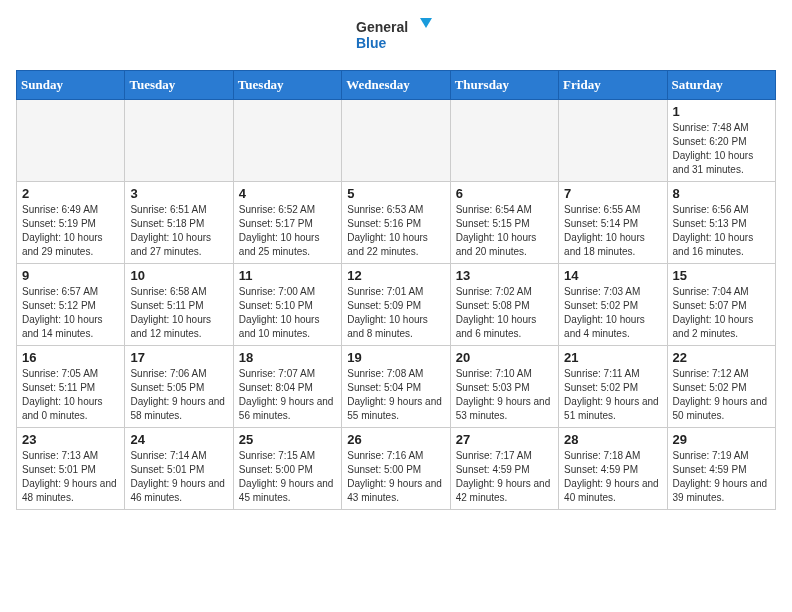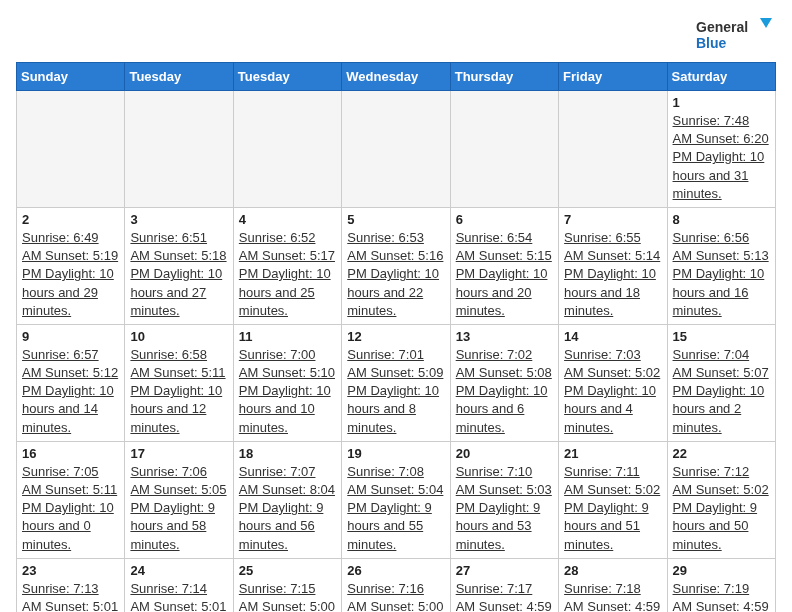--- a/index.html
+++ b/index.html
@@ -5,23 +5,23 @@
     * { box-sizing: border-box; margin: 0; padding: 0; }
     body {
       font-family: Arial, sans-serif;
       background: #fff;
       width: 792px;
       min-height: 612px;
       padding: 16px;
     }
     .header-area {
       display: flex;
-      justify-content: flex-end;
+      justify-content: center;
       align-items: flex-start;
-      margin-bottom: 10px;
+      margin-bottom: 18px;
     }
     .logo {
       display: flex;
       align-items: center;
       gap: 4px;
     }
     .title-area {
       text-align: right;
     }
     .month-title {
@@ -39,20 +39,21 @@
       border: 1px solid #ccc;
     }
     .calendar th {
       background: #2a7bd2;
       color: #fff;
       font-size: 13px;
       font-weight: bold;
       padding: 6px 4px;
       text-align: left;
       border: 1px solid #1a60b0;
+      font-family: Liberation Serif, serif;
     }
     .calendar td {
       border: 1px solid #ccc;
       vertical-align: top;
       padding: 4px 5px;
       font-size: 10.5px;
       color: #222;
       width: calc(100% / 7);
       min-height: 70px;
       background: #fff;
@@ -61,24 +62,23 @@
       background: #f5f5f5;
     }
     .day-number {
       font-size: 13px;
       font-weight: bold;
       color: #222;
       display: block;
       margin-bottom: 2px;
     }
     .day-info {
-      font-size: 13px;
+      font-size: 10px;
       color: #333;
       line-height: 1.4;
-      text-decoration: underline;
     }
   </style>
 </head>
 <body>
 
 <div class="header-area">
   <div class="logo">
   <svg width="80" height="36" viewBox="0 0 80 36">
     <text x="0" y="16" font-size="14" font-weight="bold" fill="#333" font-family="Arial">General</text>
     <text x="0" y="32" font-size="14" font-weight="bold" fill="#1a6fbf" font-family="Arial">Blue</text>

